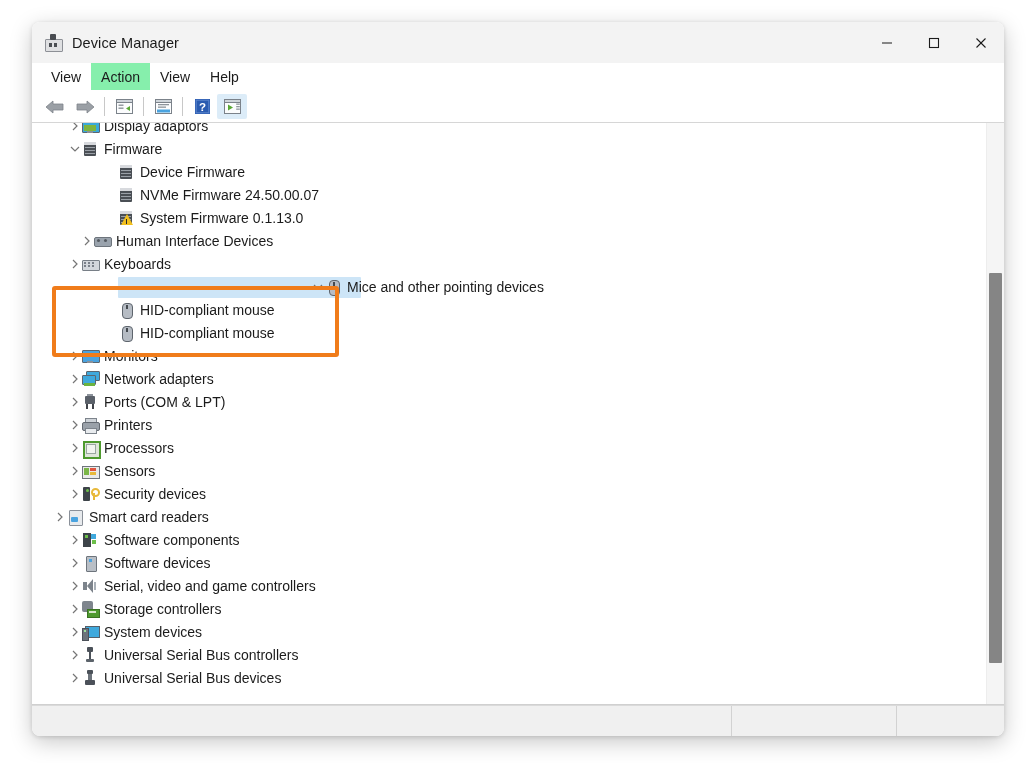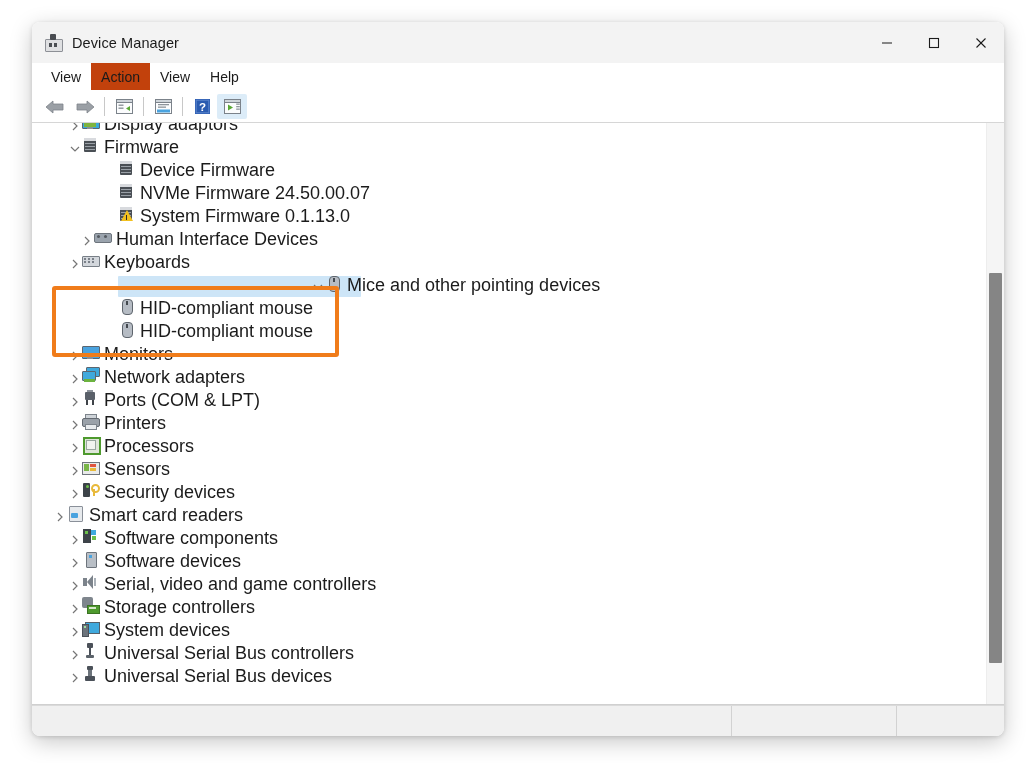--- a/index.html
+++ b/index.html
@@ -76,21 +76,21 @@
     align-items: stretch;
     padding-left: 9px;
     border-bottom: 1px solid #ffffff;
   }
   .menu-item {
     display: flex; align-items: center;
     padding: 0 10px;
     font-size: 14px;
     color: #1b1b1b;
   }
-  .menu-item.hover { background: #c2410c; }
+  .menu-item.hover { background: #86efac; }
 
   
   .toolbar {
     height: 31px;
     background: #ffffff;
     display: flex;
     align-items: center;
     padding-left: 8px;
     border-bottom: 1px solid #d6d6d6;
   }
@@ -119,21 +119,22 @@
   }
   .treeview {
     position: absolute;
     left: 0; top: -9px;
     width: 955px;
   }
   .row {
     position: relative;
     height: 23px;
     display: flex;
-    font-size: 18px;
+    align-items: center;
+    font-size: 14px;
     color: #1b1b1b;
     white-space: nowrap;
   }
   .chev {
     width: 14px; height: 23px;
     display: flex; align-items: center; justify-content: center;
     color: #767676;
     flex: 0 0 auto;
   }
   .chev svg { display:block; }

